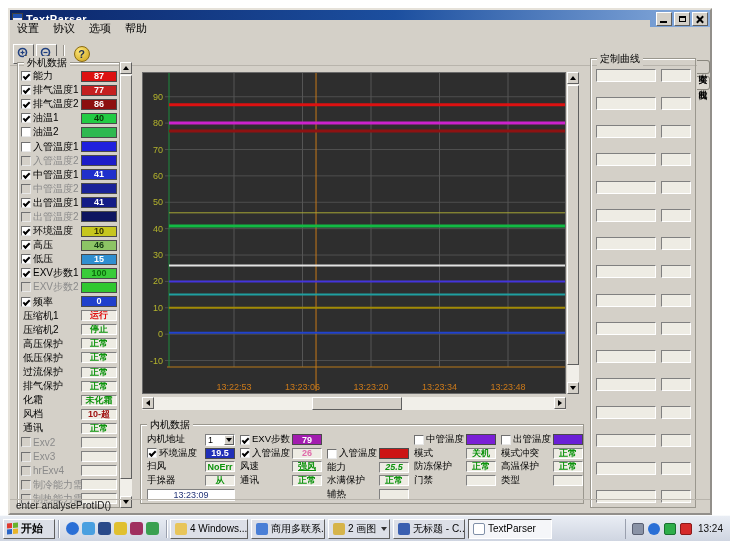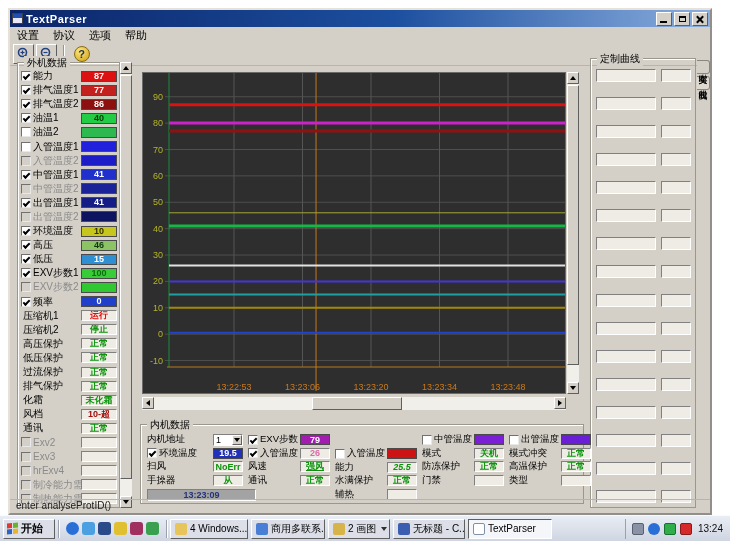--- a/index.html
+++ b/index.html
@@ -20,21 +20,21 @@
   .t-icon { width:11px; height:11px; background:#e8e8f8; border:1px solid #404040; margin-right:3px; }
   .t-icon::after { content:""; display:block; width:100%; height:4px; background:#2050b0; }
   .t-text { color:#ffffff; font-size:11px; font-weight:bold; flex:1; letter-spacing:.5px; }
   .tbtn { width:16px; height:14px; margin-left:2px; position:relative;
     background:#d4d0c8; border:1px solid; border-color:#ffffff #5f5f5f #5f5f5f #ffffff; }
   .tbtn .mn { position:absolute; left:3px; bottom:2px; width:7px; height:2px; background:#000; }
   .tbtn .rs { position:absolute; left:4px; top:3px; width:7px; height:6px; border:1px solid #000; border-top-width:2px; }
   .tbtn .cl::before,.tbtn .cl::after { content:""; position:absolute; left:6px; top:2px; width:2px; height:9px; background:#000; }
   .tbtn .cl::before { transform:rotate(45deg);} .tbtn .cl::after { transform:rotate(-45deg);}
 
-  .menubar { position:absolute; left:0; top:17px; width:640px; height:16px; display:flex;
+  .menubar { position:absolute; left:0; top:10px; width:640px; height:16px; display:flex;
     align-items:center; background:#d4d0c8; font-size:11px; }
   .menu-item { padding:0 7px; color:#000; }
 
   .toolbar { position:absolute; left:0; top:33px; width:700px; height:23px; display:flex;
     align-items:center; gap:2px; padding-left:3px; border-bottom:1px solid #b8b4ac; }
   .tool-btn { width:21px; height:20px; display:flex; align-items:center; justify-content:center; }
   .tool-sep { width:2px; height:18px; margin:0 4px; border-left:1px solid #9a968e; border-right:1px solid #ffffff; }
   .help-circle { width:16px; height:16px; border-radius:50%;
     background:radial-gradient(circle at 35% 30%,#ffe87a,#caa018); border:1px solid #8a6a10;
     display:flex; align-items:center; justify-content:center;
@@ -93,22 +93,22 @@
   
   .indoor-box { left:130px; top:414px; width:444px; height:80px; }
   .ip-wrap { position:absolute; left:6px; top:8px; right:2px; bottom:2px; display:flex; gap:5px; }
   .ip-group { display:flex; flex-direction:column; }
   .ip-row { display:flex; align-items:center; height:13.5px; gap:2px; }
   .ip-label { font-size:9.5px; color:#000; white-space:nowrap; overflow:hidden; display:flex; align-items:center; gap:2px; flex:1; }
   .ip-val { width:30px; height:11px; flex:none; display:flex; align-items:center; justify-content:center;
     font-size:9px; font-weight:bold; overflow:hidden; }
   .ip-val.flat { border:1px solid #4a4a4a; }
   .ip-val.sk { background:#eeece4; border:1px solid; border-color:#808080 #ffffff #ffffff #808080; }
-  .ip-time { margin-top:2px; width:109px; height:12px; background:#a3a3a3; border:1px solid;
-    border-color:#808080 #ffffff #ffffff #808080; color:#223377; font-size:9px; font-weight:bold;
+  .ip-time { margin-top:2px; width:88px; height:12px; background:#ffffff; border:1px solid;
+    border-color:#808080 #ffffff #ffffff #808080; color:#223377; font-size:9px; font-weight:normal;
     display:flex; align-items:center; justify-content:center; }
   .dd { width:30px; height:12px; background:#ffffff; border:1px solid; flex:none;
     border-color:#808080 #ffffff #ffffff #808080; display:flex; align-items:center; font-size:9px; }
   .dd .dd-txt { flex:1; padding-left:2px; }
   .dd .dd-btn { width:10px; height:10px; background:#d4d0c8; border:1px solid;
     border-color:#ffffff #5f5f5f #5f5f5f #ffffff; display:flex; align-items:center; justify-content:center; }
 
   
   .statusbar { position:absolute; left:0; bottom:0; width:700px; height:14px;
     border-top:1px solid #b8b4ac; font-size:10px; color:#202020; padding-left:6px; }

